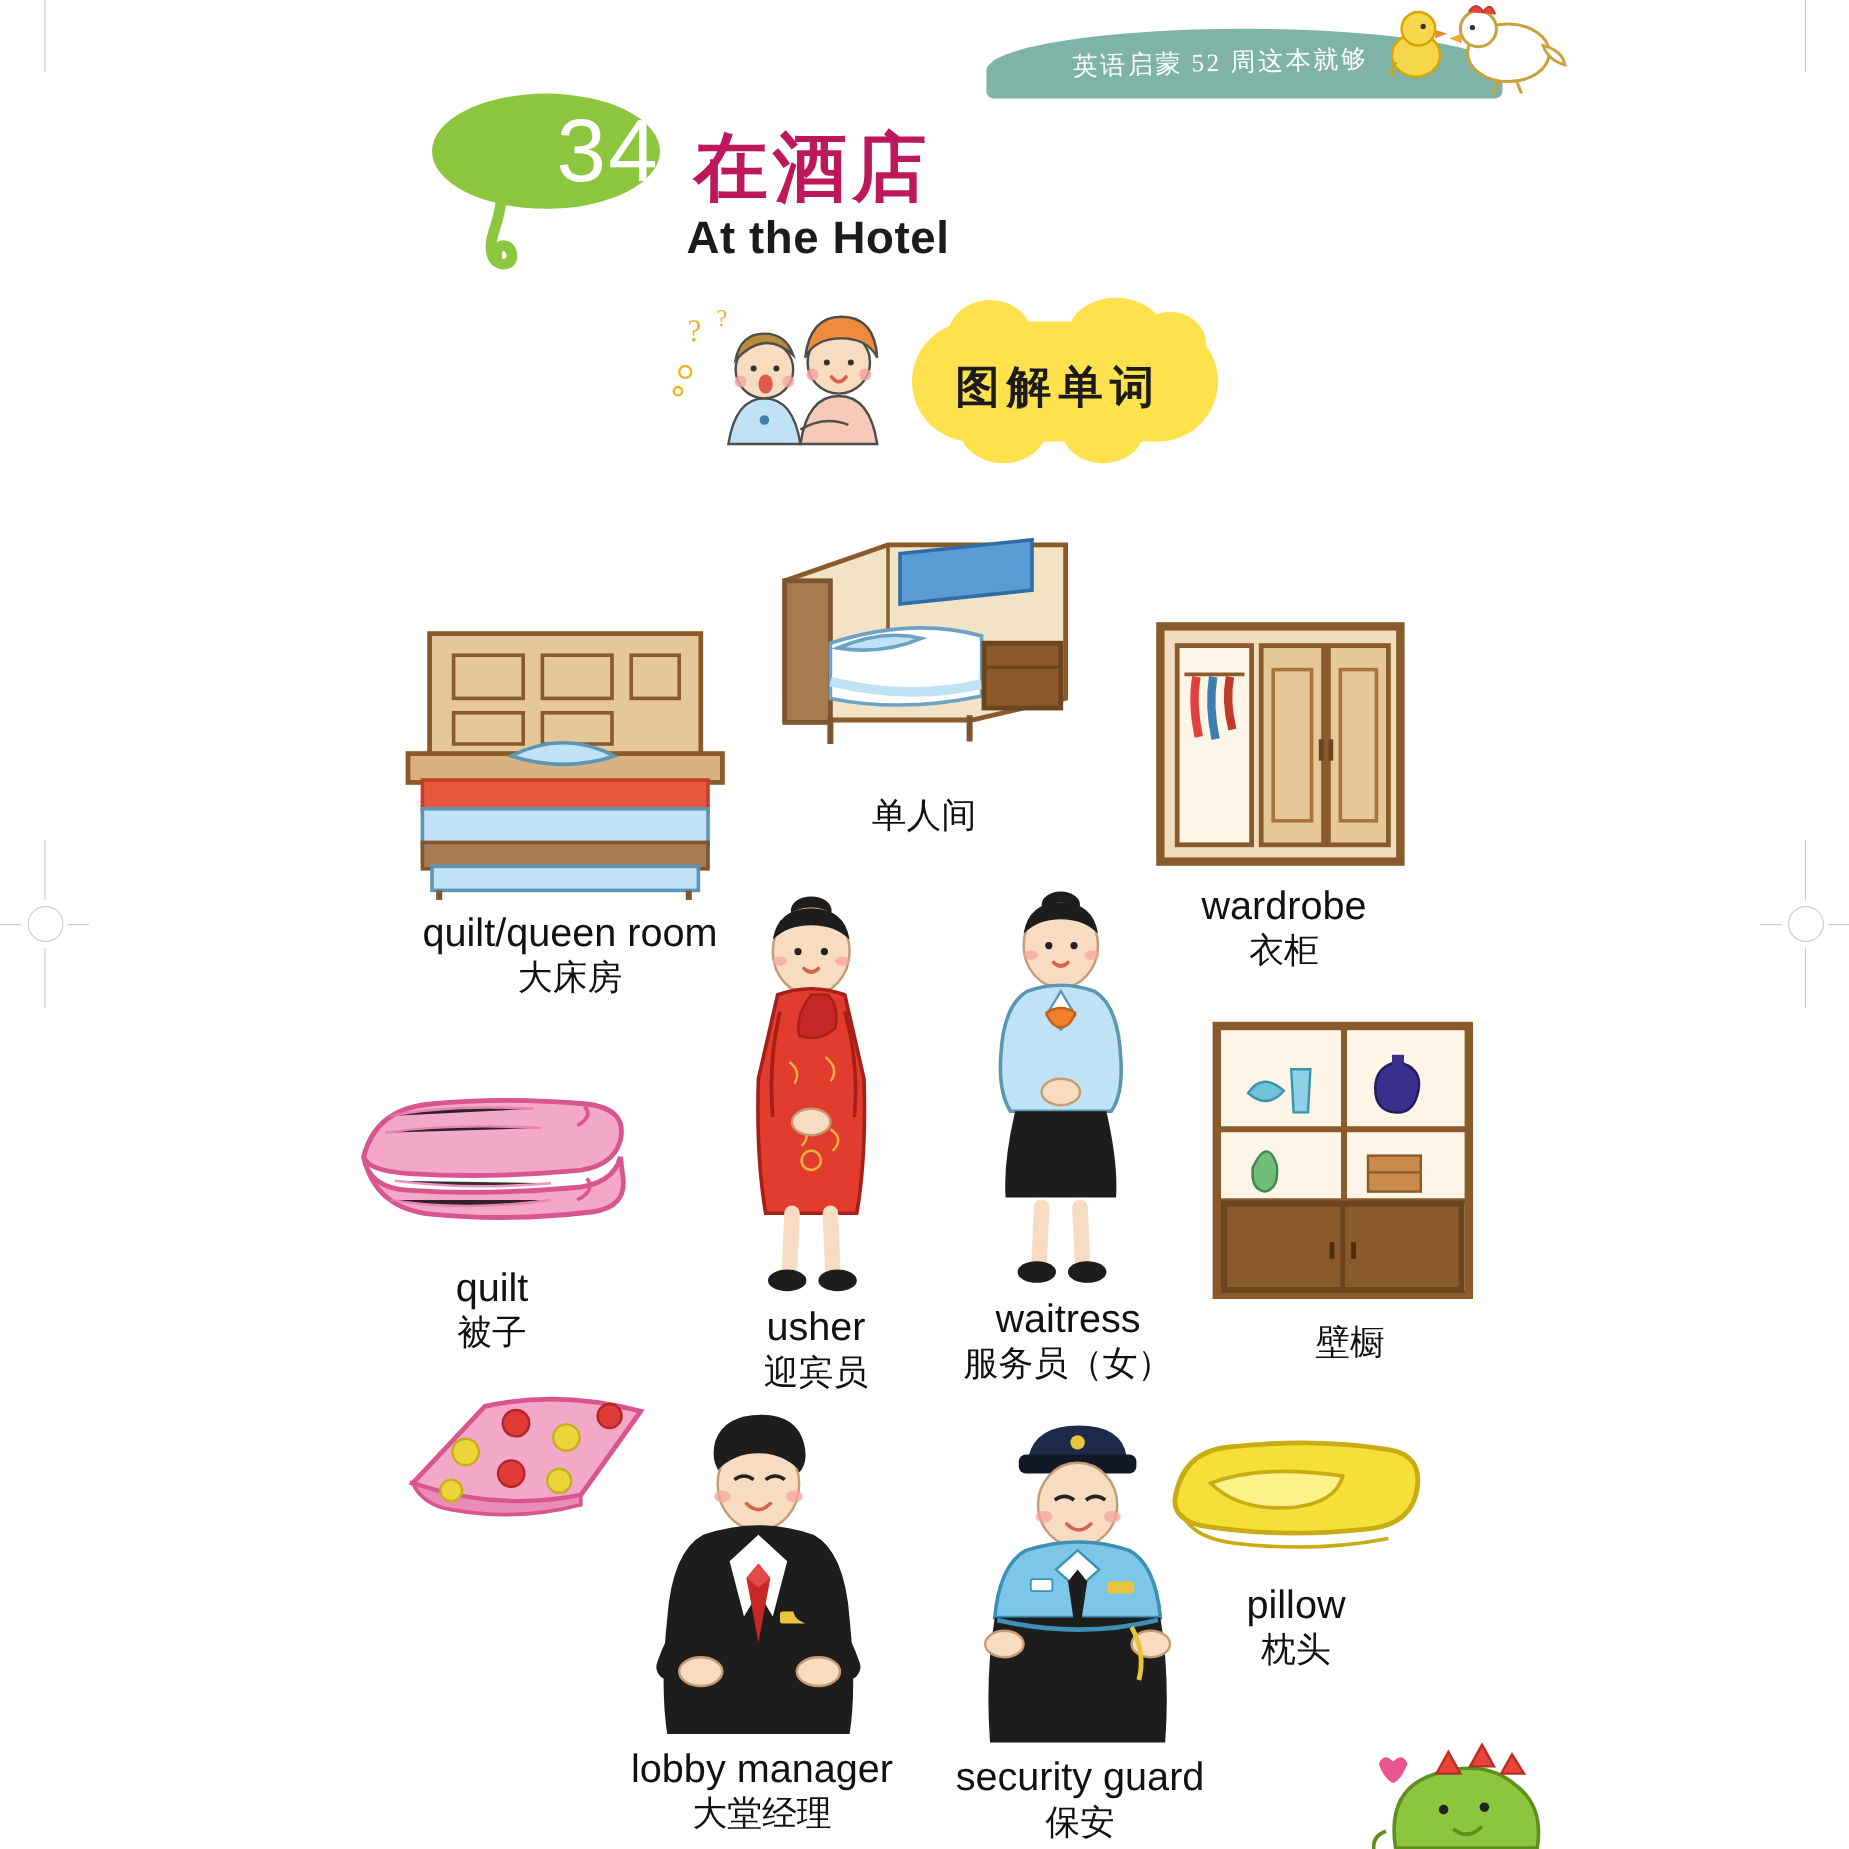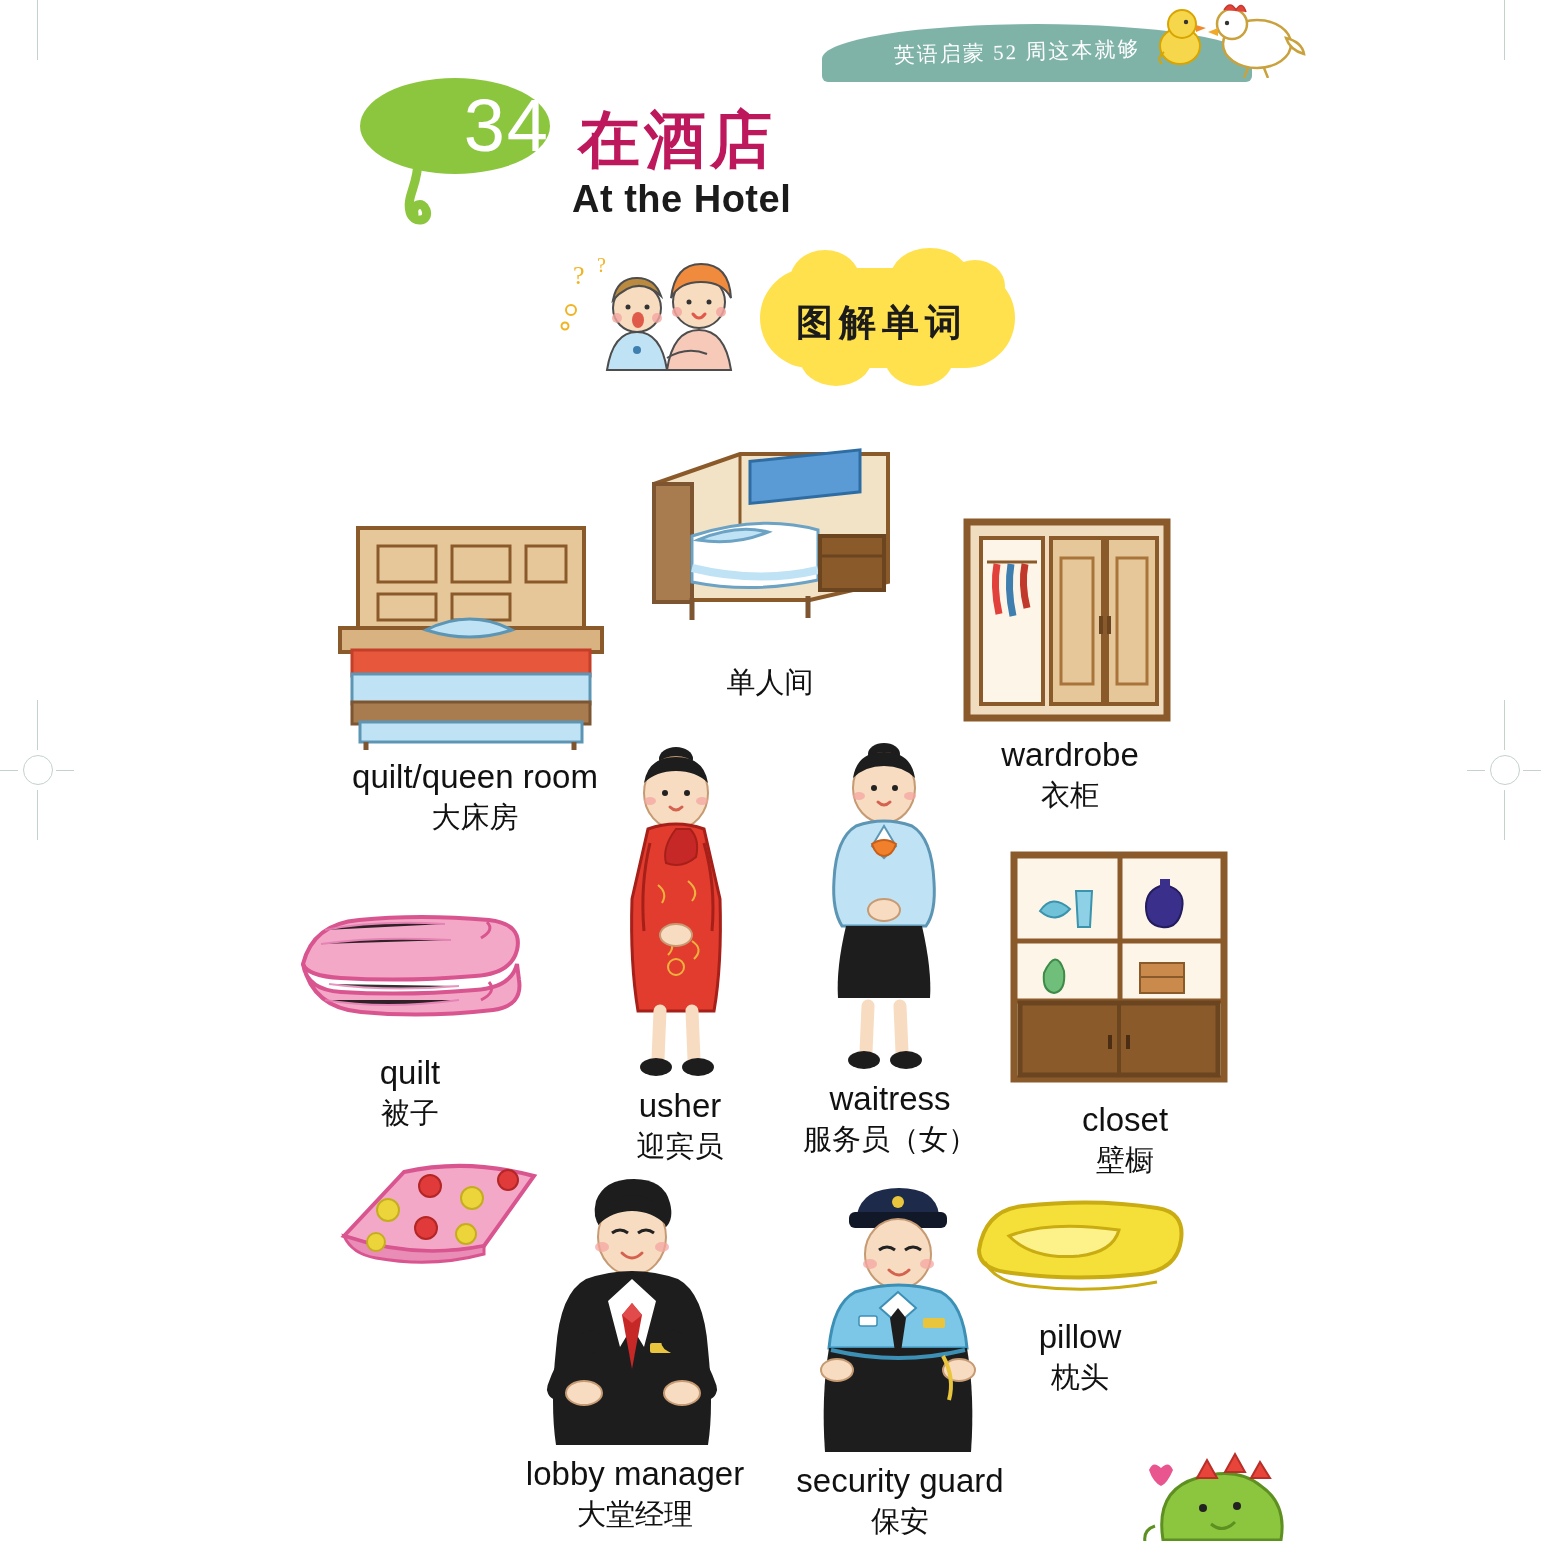--- a/index.html
+++ b/index.html
@@ -181,21 +181,21 @@
     line-height: 1.18;
   }
   .cap-en {
     font-size: 33px;
     color: #111111;
     white-space: nowrap;
   }
   .cap-cn {
     font-size: 29px;
     color: #111111;
-    font-family: Liberation Sans, sans-serif;
+    font-family: Liberation Mono, monospace;
     white-space: nowrap;
     margin-top: 3px;
   }
 
   
   .dino { position: absolute; right: 20px; bottom: 0px; }
 </style>
 </head>
 <body>
 
@@ -429,21 +429,20 @@
 
     <path d="M40 66 q12 -18 30 -2 q-14 16 -30 2z" fill="#6fc2d8" stroke="#3b93ac" stroke-width="2"></path>
     <path d="M76 46 l16 0 l-2 36 l-12 0z" fill="#8ed0e5" stroke="#3b93ac" stroke-width="2"></path>
     <path d="M164 40 q22 4 18 24 q-4 20 -20 18 q-16 -2 -16 -20 q0 -18 18 -22z" fill="#3b2f8c" stroke="#231c5e" stroke-width="2"></path>
     <path d="M160 34 l10 0 l0 10 l-10 0z" fill="#3b2f8c"></path>
     <path d="M44 128 q12 -26 20 -2 q2 20 -10 22 q-12 -2 -10 -20z" fill="#6fbf7a" stroke="#3d8a49" stroke-width="2"></path>
     <rect x="140" y="118" width="44" height="30" fill="#c98a4b" stroke="#8b5a2b" stroke-width="2"></rect>
     <path d="M140 132 h44" stroke="#8b5a2b" stroke-width="2"></path>
   </svg>
   <div class="caption" style="top:256px;">
-    <div class="cap-en">closet</div>
     <div class="cap-cn">壁橱</div>
   </div>
 </div>
 
 <div class="item" style="left:330px; top:1150px; width:240px; height:250px;">
   <svg class="art" width="235" height="130" viewBox="0 0 235 130">
     <path d="M14 86 L74 22 q62 -14 130 4 L154 96 q-70 14 -140 -10z" fill="#f4a8c8" stroke="#d9558f" stroke-width="4"></path>
     <path d="M14 86 q8 18 32 22 q56 10 108 -4 l0 -8 q-70 14 -140 -10z" fill="#e98cb6" stroke="#d9558f" stroke-width="3"></path>
     <circle cx="58" cy="60" r="11" fill="#ecd53b" stroke="#c4ae1e" stroke-width="2"></circle>
     <circle cx="100" cy="36" r="11" fill="#e03a3a" stroke="#b32626" stroke-width="2"></circle>

